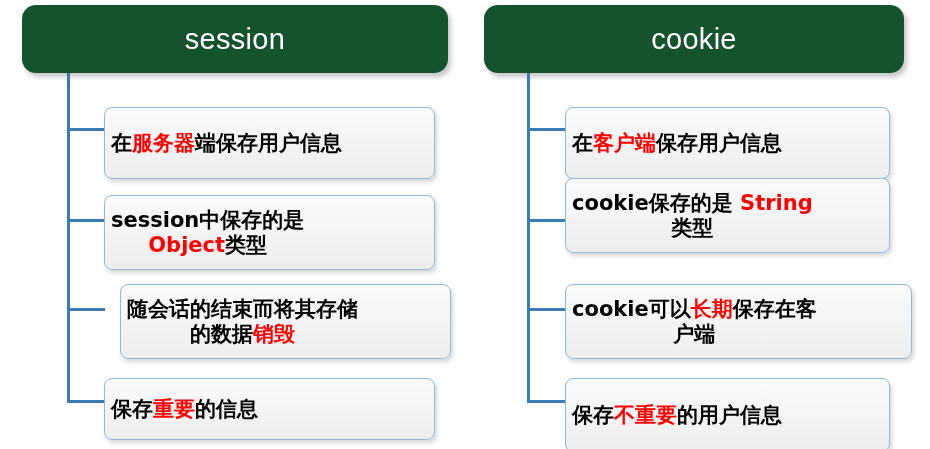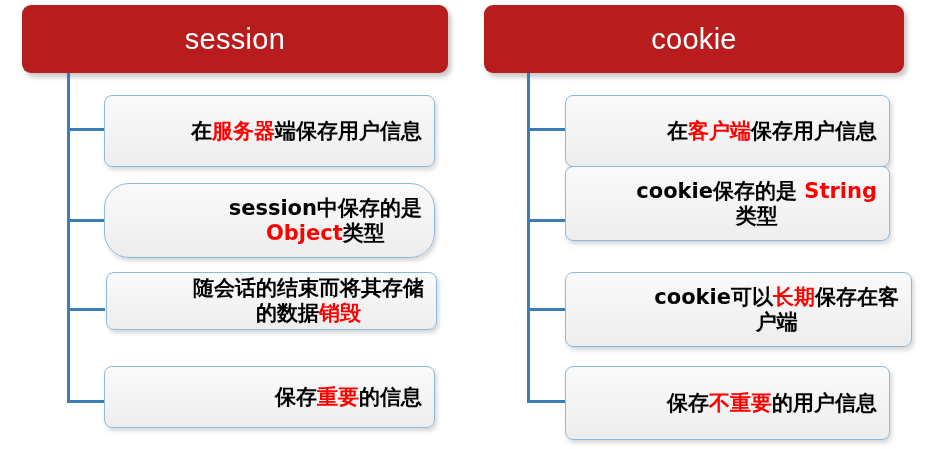--- a/index.html
+++ b/index.html
@@ -14,22 +14,22 @@
   }
   .canvas {
     position: relative;
     width: 930px; height: 449px;
     background: #ffffff;
   }
 
   
   .root-box {
     position: absolute;
-    border-radius: 9px;
-    background: #b91c1c;
+    border-radius: 14px;
+    background: #14532d;
     box-shadow: 3px 4px 5px rgba(120,120,120,0.42);
     display: flex;
     align-items: center;
     justify-content: center;
     text-align: center;
   }
   .root-label {
     color: #ffffff;
     font-size: 29px;
     font-weight: 400;
@@ -51,22 +51,23 @@
 
   
   .leaf-box {
     position: absolute;
     border: 1.5px solid #8FB9DC;
     border-radius: 8px;
     background: linear-gradient(to bottom, #FAFAFA 0%, #F4F4F4 50%, #EDEDED 100%);
     box-shadow: 2px 3px 4px rgba(140,140,140,0.35);
     display: flex;
     align-items: center;
-    justify-content: flex-end;
-    padding: 2px 12px;
+    justify-content: flex-start;
+    padding: 2px 6px;
+    margin-top: 12px;
   }
   .leaf-text {
     text-align: center;
     color: #000000;
     font-size: 21px;
     font-weight: bold;
     line-height: 1.18;
     font-family: "DejaVu Sans", "Liberation Sans", sans-serif;
     white-space: pre-line;
   }
@@ -84,25 +85,25 @@
   <div class="conn-v" style="left:67px; top:73px; height:330px;"></div>
   <div class="conn-h" style="left:67px; top:128px; width:38px;"></div>
   <div class="conn-h" style="left:67px; top:219px; width:38px;"></div>
   <div class="conn-h" style="left:67px; top:308px; width:38px;"></div>
   <div class="conn-h" style="left:67px; top:400px; width:38px;"></div>
 
   <div class="leaf-box" style="left:104px; top:95px; width:331px; height:72px;">
     <div class="leaf-text"><span>在</span><span class="hl">服务器</span><span>端保存用户信息</span></div>
   </div>
 
-  <div class="leaf-box" style="left:104px; top:183px; width:331px; height:75px;border-radius:25px;">
+  <div class="leaf-box" style="left:104px; top:183px; width:331px; height:75px;">
     <div class="leaf-text"><span>session中保存的是</span><br><span class="hl">Object</span><span>类型</span></div>
   </div>
 
-  <div class="leaf-box" style="left:106px; top:272px; width:331px; height:58px;">
+  <div class="leaf-box" style="left:120px; top:272px; width:331px; height:75px;">
     <div class="leaf-text"><span>随会话的结束而将其存储</span><br><span>的数据</span><span class="hl">销毁</span></div>
   </div>
 
   <div class="leaf-box" style="left:104px; top:366px; width:331px; height:62px;">
     <div class="leaf-text"><span>保存</span><span class="hl">重要</span><span>的信息</span></div>
   </div>
 
   <div class="root-box" id="root-cookie">
     <span class="root-label">cookie</span>
   </div>

